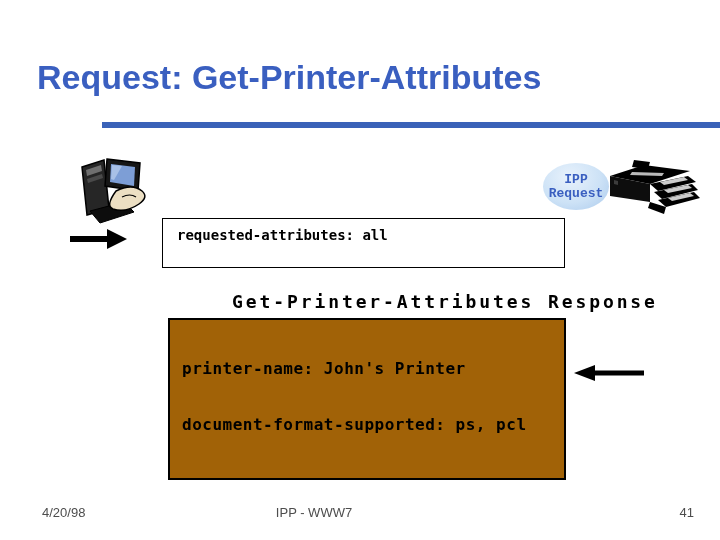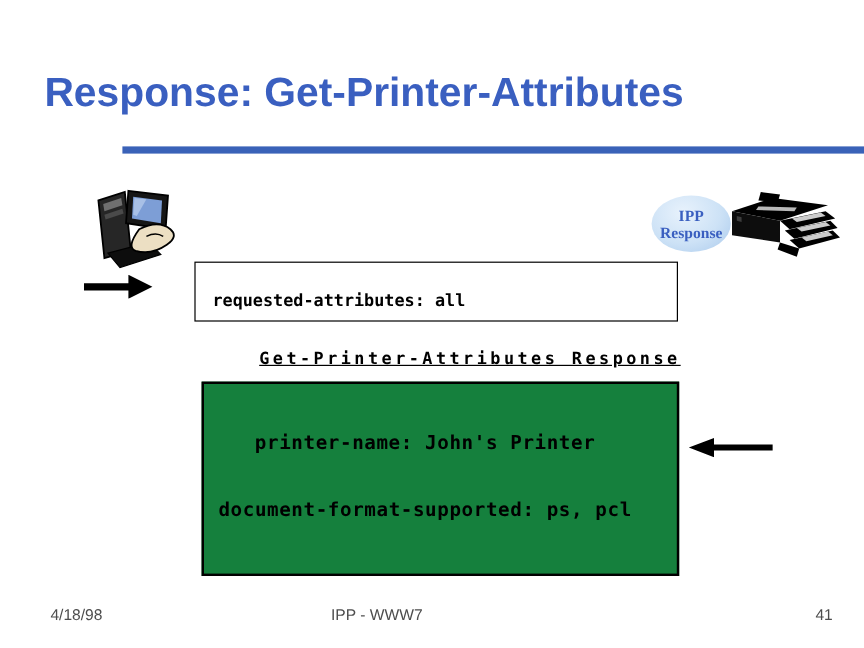--- a/index.html
+++ b/index.html
@@ -16,65 +16,64 @@
   .rule{
     position:absolute;left:102px;top:122px;width:618px;height:6px;
     background:#3a62b8;
   }
   .mono{font-family:"DejaVu Sans Mono","Liberation Mono",monospace;font-weight:bold;color:#000;}
   .req-heading{
     position:absolute;left:157px;top:181px;font-size:14px;letter-spacing:2.9px;
     white-space:nowrap;
   }
   .resp-heading{
-    position:absolute;left:216px;top:291px;font-size:14px;letter-spacing:2.9px;
+    position:absolute;left:232px;top:291px;font-size:18px;letter-spacing:2.9px;
     white-space:nowrap;
-    text-decoration:underline;
   }
   .req-box{
     position:absolute;left:162px;top:218px;width:401px;height:48px;
     border:1px solid #000;background:#fff;
   }
   .req-box .line{
-    position:absolute;left:14px;top:24px;font-size:14px;white-space:nowrap;text-align:center;
+    position:absolute;left:14px;top:8px;font-size:14px;white-space:nowrap;text-align:center;
   }
   .resp-box{
     position:absolute;left:168px;top:318px;width:394px;height:158px;
-    border:2px solid #000;background:#15803d;text-align:center;
+    border:2px solid #000;background:#a16207;
   }
   .resp-box .lines{
     position:absolute;left:12px;top:3px;font-size:16px;line-height:18.6px;
     letter-spacing:0.5px;white-space:pre;
   }
   .ellipse{
     position:absolute;left:543px;top:163px;width:66px;height:47px;
     border-radius:50%;
     background:radial-gradient(ellipse at 40% 30%, #e8f2fc 0%, #cde2f6 55%, #a9c9ec 100%);
     display:flex;flex-direction:column;align-items:center;justify-content:center;
     z-index:2;
   }
   .ellipse span{
-    font-family:Liberation Serif, serif;font-size:13px;font-weight:bold;
+    font-family:Liberation Mono, monospace;font-size:13px;font-weight:bold;
     color:#3a5fc0;line-height:14px;
   }
   .icon-abs{position:absolute;z-index:1;}
   .footer{
     position:absolute;left:0;top:505px;width:720px;height:20px;
     font-size:13px;color:#4d4d4d;
   }
   .footer .date{position:absolute;left:42px;top:0;}
   .footer .center{position:absolute;left:0;width:628px;text-align:center;top:0;}
   .footer .page{position:absolute;right:26px;top:0;}
 </style>
 </head>
 <body>
 
 <div class="slide">
 
-  <div class="title">Response: Get-Printer-Attributes</div>
+  <div class="title">Request: Get-Printer-Attributes</div>
   <div class="rule"></div>
 
   <svg class="icon-abs" style="left:74px;top:155px;" width="80" height="72" viewBox="0 0 80 72">
     <polygon points="8,12 30,5 35,54 13,60" fill="#262626" stroke="#000" stroke-width="1.5"></polygon>
     <polygon points="12,15 27,10 28,16 13,21" fill="#6f6f6f"></polygon>
     <polygon points="13,24 28,19 29,23 14,28" fill="#4a4a4a"></polygon>
     <polygon points="33,4 66,8 64,36 31,31" fill="#161616" stroke="#000" stroke-width="1.5"></polygon>
     <polygon points="37,9 61,12 60,31 36,27" fill="#7d9ed6"></polygon>
     <polygon points="38,10 48,11 40,25 37,24" fill="#a8c0e6"></polygon>
     <polygon points="16,56 50,47 60,57 26,68" fill="#0d0d0d" stroke="#000"></polygon>
@@ -82,21 +81,21 @@
     <path d="M48,42 q8,-4 14,0" fill="none" stroke="#000" stroke-width="1.2"></path>
   </svg>
 
   <svg class="icon-abs" style="left:70px;top:229px;" width="58" height="20" viewBox="0 0 58 20">
     <polygon points="0,7 37,7 37,0 57,10 37,20 37,13 0,13" fill="#000"></polygon>
   </svg>
 
 
   <div class="ellipse">
     <span>IPP</span>
-    <span>Response</span>
+    <span>Request</span>
   </div>
 
   <svg class="icon-abs" style="left:604px;top:160px;" width="98" height="60" viewBox="0 0 98 60">
     <polygon points="30,0 46,2 44,9 28,7" fill="#000"></polygon>
     <polygon points="6,16 40,5 86,11 46,24" fill="#000"></polygon>
     <polygon points="28,12 60,13 58,16 26,15" fill="#b9b9b9"></polygon>
     <polygon points="6,16 46,24 46,42 6,36" fill="#0d0d0d"></polygon>
     <polygon points="10,20 14,21 14,25 10,24" fill="#3c3c3c"></polygon>
     <polygon points="46,24 84,16 92,22 54,31" fill="#000"></polygon>
     <polygon points="56,22 80,17 84,20 60,25" fill="#cccccc"></polygon>
@@ -122,18 +121,18 @@
       
       
     </div>
   </div>
 
   <svg class="icon-abs" style="left:574px;top:365px;" width="70" height="16" viewBox="0 0 70 16">
     <polygon points="0,8 21,0 21,5.5 70,5.5 70,10.5 21,10.5 21,16" fill="#000"></polygon>
   </svg>
 
   <div class="footer">
-    <span class="date">4/18/98</span>
+    <span class="date">4/20/98</span>
     <span class="center">IPP - WWW7</span>
     <span class="page">41</span>
   </div>
 
 </div>
 
 </body></html>

